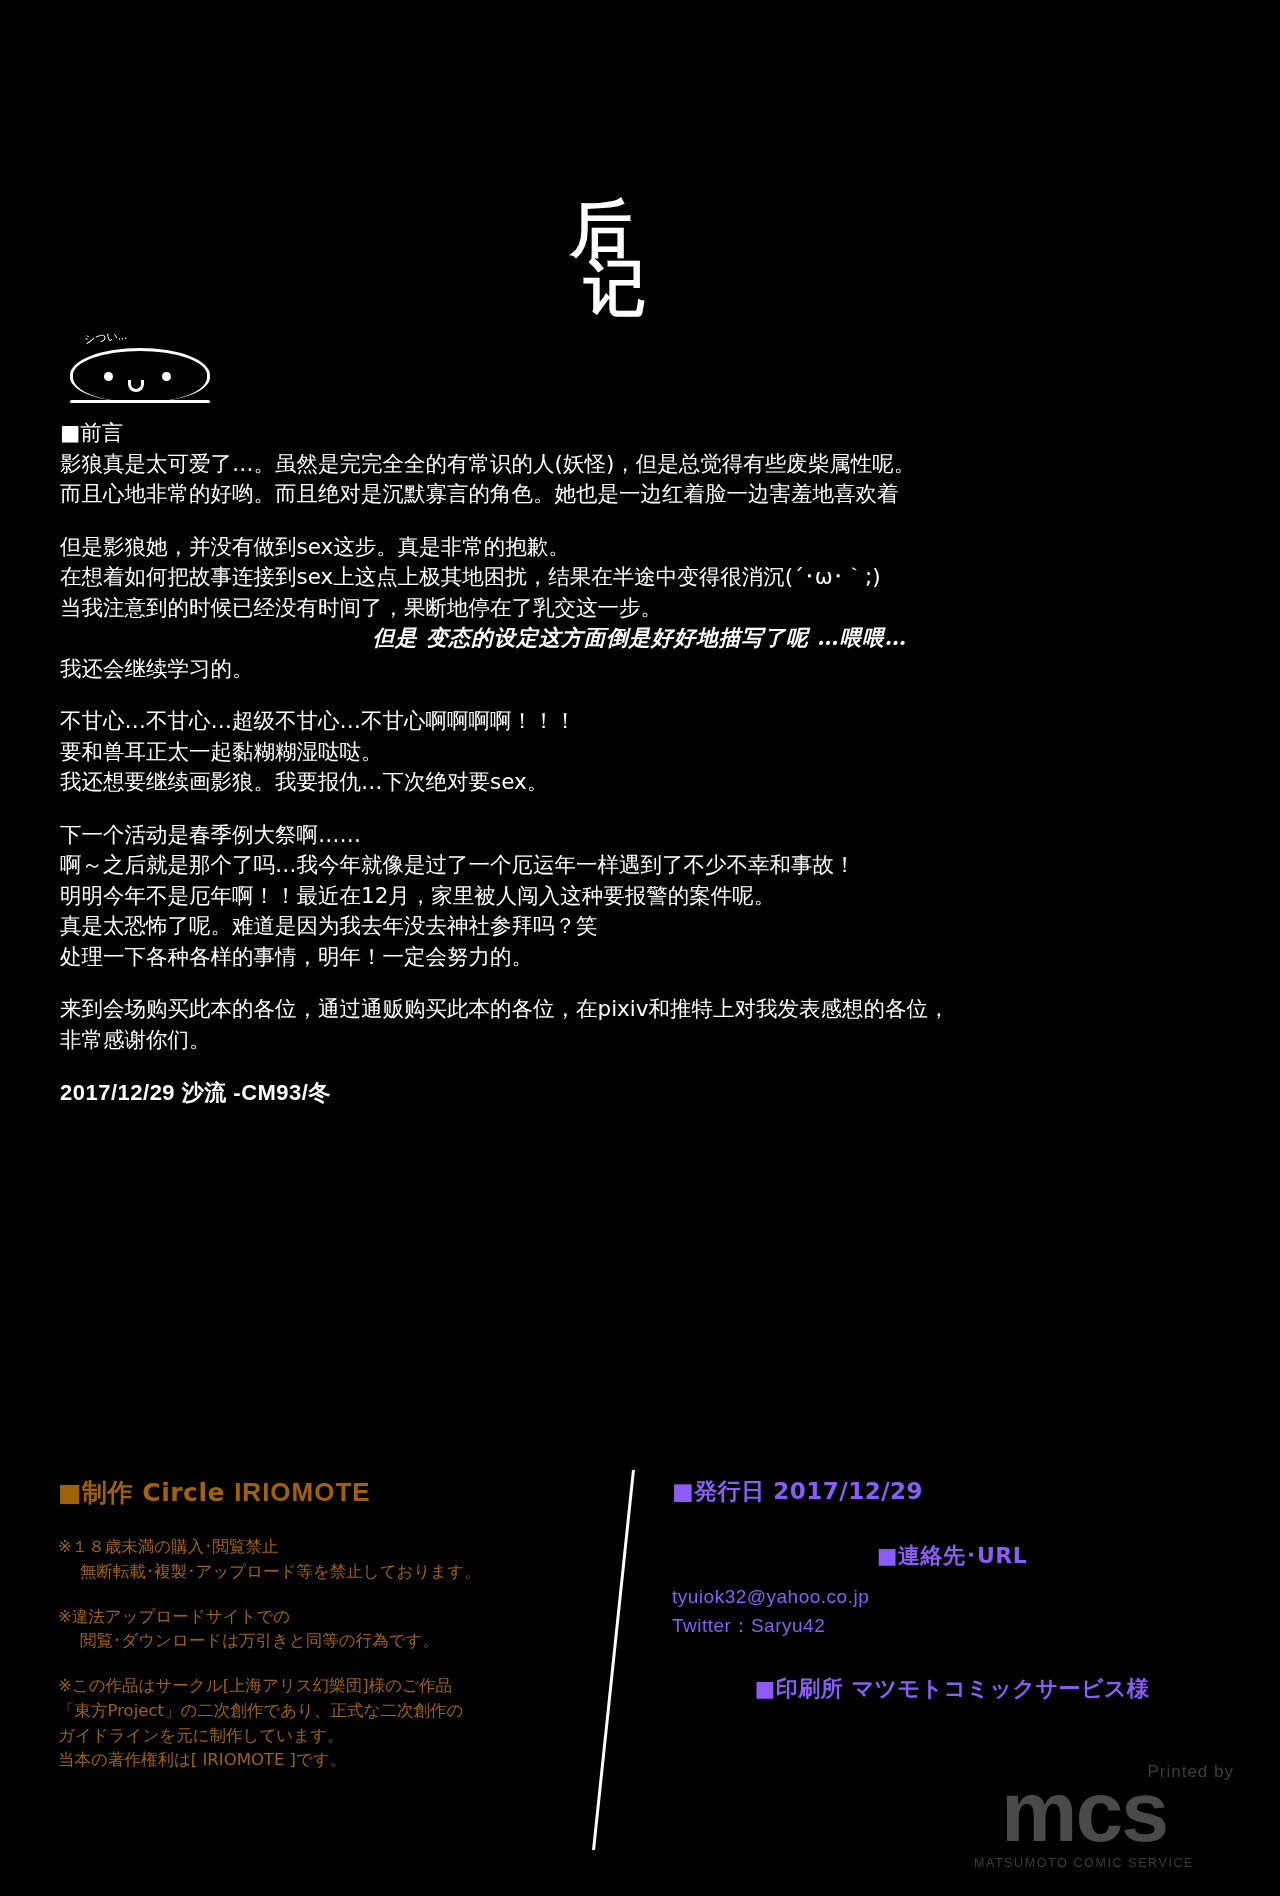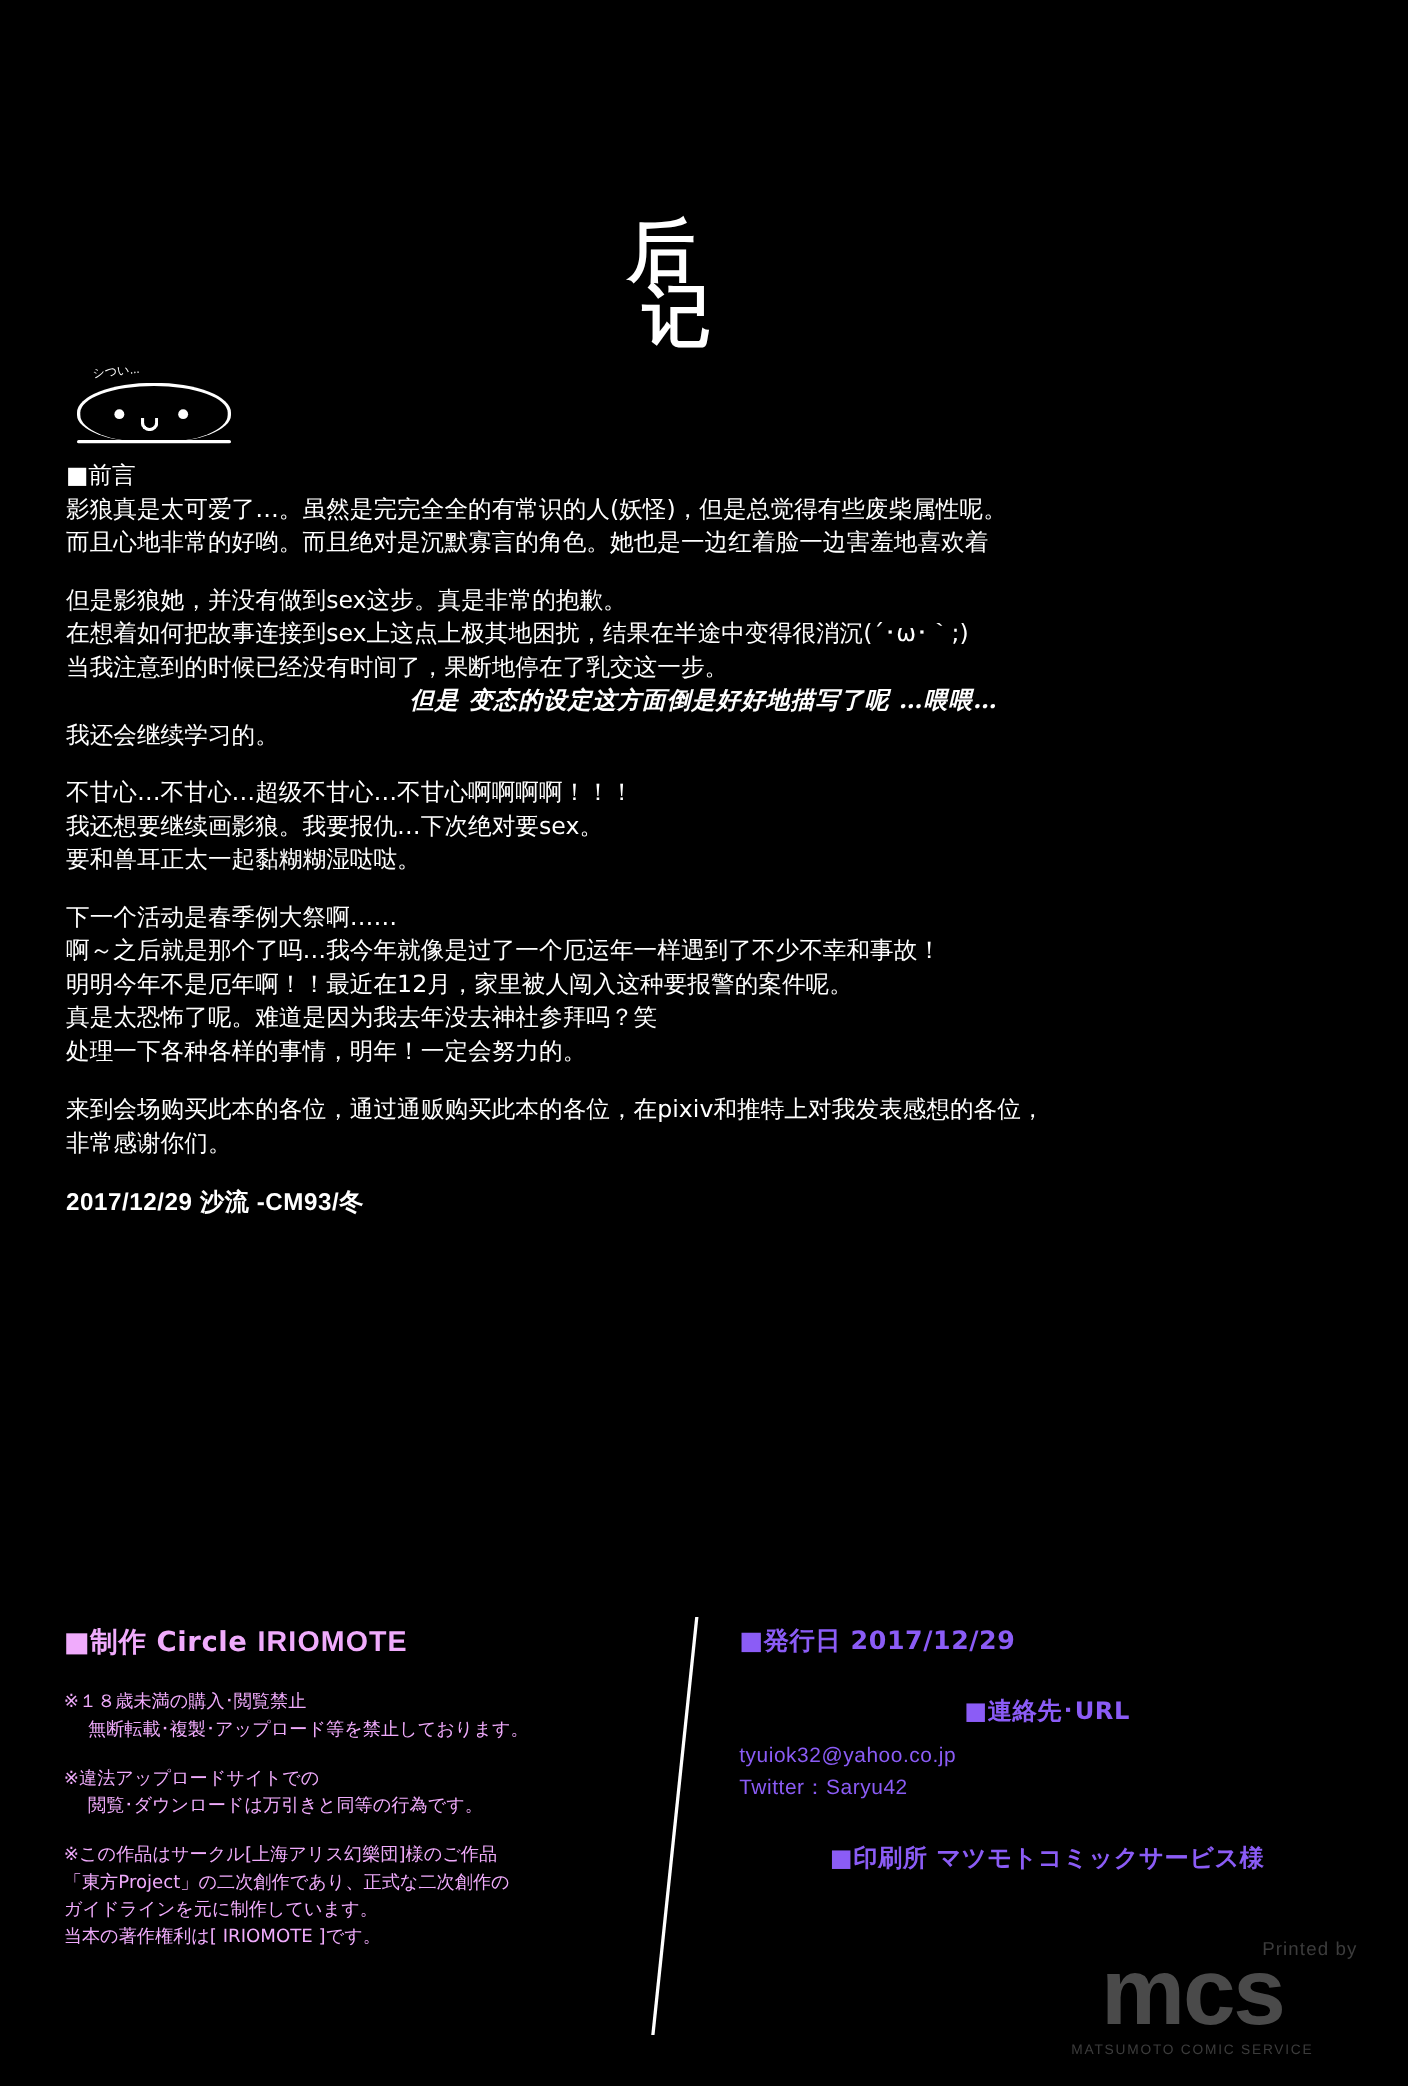--- a/index.html
+++ b/index.html
@@ -137,21 +137,21 @@
     transform: skewX(-6deg);
   }
 
   
   .colophon-left {
     position: absolute;
     left: 58px;
     top: 1476px;
     width: 540px;
     font-family: "DejaVu Sans", sans-serif;
-    color: #f0abfc;
+    color: #a16207;
   }
   .col-head {
     font-size: 25px;
     font-weight: bold;
     margin-bottom: 26px;
     letter-spacing: 0.5px;
   }
   .col-head .brand {
     font-family: "Liberation Sans", sans-serif;
     font-weight: bold;
@@ -258,22 +258,22 @@
     <p class="para">
       <span class="line">但是影狼她，并没有做到sex这步。真是非常的抱歉。</span>
       <span class="line">在想着如何把故事连接到sex上这点上极其地困扰，结果在半途中变得很消沉(´･ω･｀;)</span>
       <span class="line">当我注意到的时候已经没有时间了，果断地停在了乳交这一步。</span>
       <span class="line hand">但是 变态的设定这方面倒是好好地描写了呢 …喂喂…</span>
       <span class="line">我还会继续学习的。</span>
     </p>
 
     <p class="para">
       <span class="line">不甘心…不甘心…超级不甘心…不甘心啊啊啊啊！！！</span>
+      <span class="line">要和兽耳正太一起黏糊糊湿哒哒。</span>
       <span class="line">我还想要继续画影狼。我要报仇…下次绝对要sex。</span>
-      <span class="line">要和兽耳正太一起黏糊糊湿哒哒。</span>
     </p>
 
     <p class="para">
       <span class="line">下一个活动是春季例大祭啊……</span>
       <span class="line">啊～之后就是那个了吗…我今年就像是过了一个厄运年一样遇到了不少不幸和事故！</span>
       <span class="line">明明今年不是厄年啊！！最近在12月，家里被人闯入这种要报警的案件呢。</span>
       <span class="line">真是太恐怖了呢。难道是因为我去年没去神社参拜吗？笑</span>
       <span class="line">处理一下各种各样的事情，明年！一定会努力的。</span>
     </p>
 

